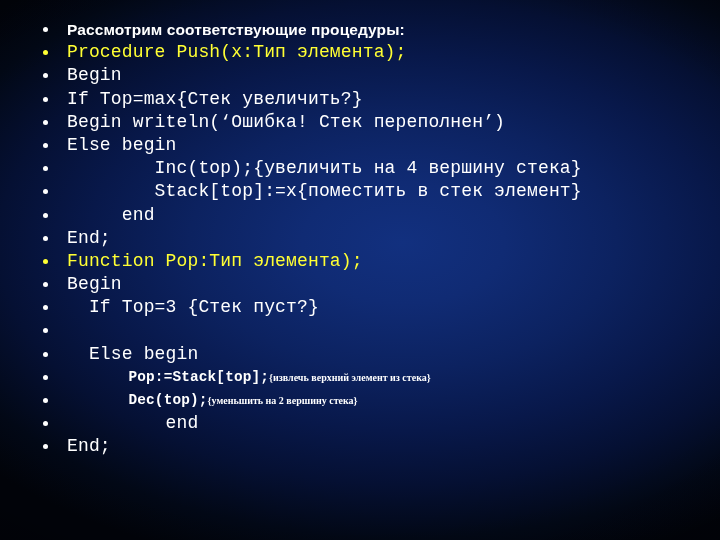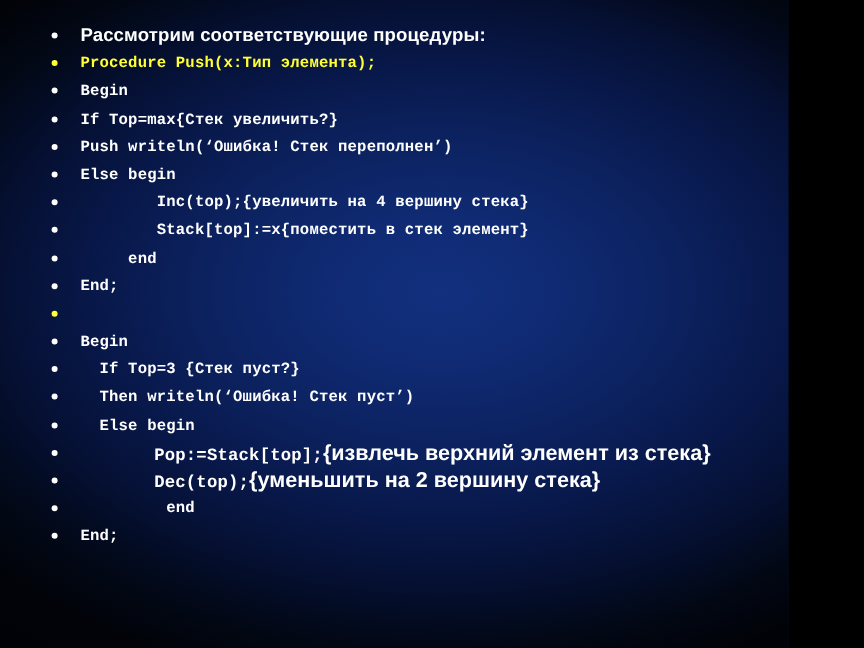--- a/index.html
+++ b/index.html
@@ -2,21 +2,21 @@
 <html><head>
 <meta charset="utf-8">
 <style>
   html, body {
     margin: 0;
     padding: 0;
     background: #000000;
   }
   #slide {
     position: relative;
-    width: 657px;
+    width: 720px;
     height: 540px;
     overflow: hidden;
     background-color: #05112f;
     background-image:
       radial-gradient(ellipse 78% 62% at 56% 45%,
         #12307f 0%,
         #102b74 18%,
         #0c2260 38%,
         #08184a 56%,
         #051033 72%,
@@ -70,59 +70,59 @@
   .line.head .txt {
     font-family: "Liberation Sans", sans-serif;
     font-weight: bold;
     font-size: 15.5px;
     color: #ffffff;
     letter-spacing: 0.1px;
   }
   
   .line.code .txt {
     font-family: "Liberation Mono", "DejaVu Sans Mono", monospace;
-    font-weight: bold;
-    font-size: 13px;
+    font-weight: normal;
+    font-size: 18px;
     color: #ffffff;
     letter-spacing: 0.15px;
   }
   .line.code.hl .txt { color: #ffff33; }
   
   .line.mixed .txt {
     font-family: "Liberation Mono", "DejaVu Sans Mono", monospace;
     font-weight: bold;
     font-size: 14.4px;
     color: #ffffff;
     letter-spacing: 0.15px;
   }
   .line.mixed .tail {
-    font-family: Liberation Sans, sans-serif;
-    font-size: 18px;
+    font-family: Liberation Serif, serif;
+    font-size: 10px;
     font-weight: bold;
     letter-spacing: 0;
   }
 </style>
 </head>
 <body>
 
 <div id="slide">
   <div id="bullet-list">
       <div class="line head"><span class="bullet"></span><span class="txt">Рассмотрим соответствующие процедуры:</span></div>
       <div class="line code hl"><span class="bullet"></span><span class="txt">Procedure Push(x:Тип элемента);</span></div>
       <div class="line code"><span class="bullet"></span><span class="txt">Begin</span></div>
       <div class="line code"><span class="bullet"></span><span class="txt">If Top=max{Стек увеличить?}</span></div>
-      <div class="line code"><span class="bullet"></span><span class="txt">Push writeln(‘Ошибка! Стек переполнен’)</span></div>
+      <div class="line code"><span class="bullet"></span><span class="txt">Begin writeln(‘Ошибка! Стек переполнен’)</span></div>
       <div class="line code"><span class="bullet"></span><span class="txt">Else begin</span></div>
       <div class="line code"><span class="bullet"></span><span class="txt">        Inc(top);{увеличить на 4 вершину стека}</span></div>
       <div class="line code"><span class="bullet"></span><span class="txt">        Stack[top]:=x{поместить в стек элемент}</span></div>
       <div class="line code"><span class="bullet"></span><span class="txt">     end</span></div>
       <div class="line code"><span class="bullet"></span><span class="txt">End;</span></div>
-      <div class="line code hl"><span class="bullet"></span></div>
+      <div class="line code hl"><span class="bullet"></span><span class="txt">Function Pop:Тип элемента);</span></div>
       <div class="line code"><span class="bullet"></span><span class="txt">Begin</span></div>
       <div class="line code"><span class="bullet"></span><span class="txt">  If Top=3 {Стек пуст?}</span></div>
-      <div class="line code"><span class="bullet"></span><span class="txt">  Then writeln(‘Ошибка! Стек пуст’)</span></div>
+      <div class="line code"><span class="bullet"></span></div>
       <div class="line code"><span class="bullet"></span><span class="txt">  Else begin</span></div>
       <div class="line mixed"><span class="bullet"></span><span class="txt">       Pop:=Stack[top];<span class="tail">{извлечь верхний элемент из стека}</span></span></div>
       <div class="line mixed"><span class="bullet"></span><span class="txt">       Dec(top);<span class="tail">{уменьшить на 2 вершину стека}</span></span></div>
       <div class="line code"><span class="bullet"></span><span class="txt">         end</span></div>
       <div class="line code"><span class="bullet"></span><span class="txt">End;</span></div>
     </div>
 </div>
 
 </body></html>

